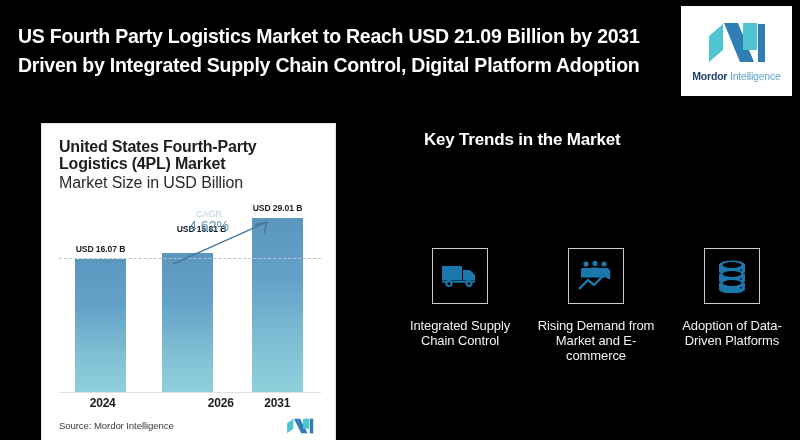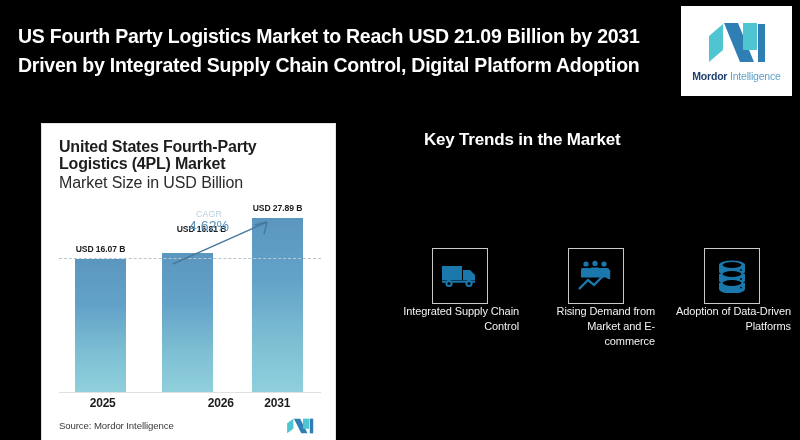--- a/index.html
+++ b/index.html
@@ -238,24 +238,24 @@
     width: 54px;
     height: 54px;
     border: 1px solid #c9c9c9;
     display: flex;
     align-items: center;
     justify-content: center;
     background: #000000;
   }
   .trend-icon-box svg { display: block; }
   .trend-caption {
-    margin-top: 0;
+    margin-top: 14px;
     width: 118px;
-    text-align: right;
-    font-size: 11px;
+    text-align: center;
+    font-size: 13px;
     line-height: 15px;
     color: #f2f2f2;
     letter-spacing: -0.1px;
   }
 </style>
 </head>
 <body>
 
 <div class="header">
   <div class="header-title">
@@ -288,38 +288,38 @@
     <div class="band b2"></div>
 
     <div class="bar v0" id="bar0" style="height: 132.752px;"></div>
     <div class="bar v1" id="bar1" style="height: 138.865px;"></div>
     <div class="bar v2" id="bar2" style="height: 174.222px;"></div>
 
     <div class="refline" id="refline" style="bottom: 132.752px; border-top-color: rgb(185, 197, 207);"></div>
 
     <div class="bar-label" id="lbl0" style="bottom: 137.752px; left: 41.5px; transform: translateX(-50%);">USD 16.07 B</div>
     <div class="bar-label" id="lbl1" style="bottom: 158px; left: 128.5px; transform: translateX(-50%); padding-left: 28px;">USD 16.81 B</div>
-    <div class="bar-label" id="lbl2" style="bottom: 179.222px; left: 218.5px; transform: translateX(-50%);">USD 27.89 B</div>
+    <div class="bar-label" id="lbl2" style="bottom: 179.222px; left: 218.5px; transform: translateX(-50%);">USD 29.01 B</div>
 
     <svg class="cagr-arrow" viewBox="0 0 112 60">
       <path d="M2,52 L96,10" stroke="#46789c" stroke-width="1.4" fill="none"></path>
       <path d="M96,10 L84,13 M96,10 L93,22" stroke="#46789c" stroke-width="1.4" fill="none"></path>
     </svg>
 
     <div class="cagr-wrap">
       <div class="cagr-label">CAGR</div>
       <div class="cagr-value">4.62%</div>
     </div>
 
   </div>
 
   <div class="axis-line"></div>
 
   <div class="x-labels">
-    <div class="x-label t0">2025</div>
+    <div class="x-label t0">2024</div>
     <div class="x-label t1">2026</div>
     <div class="x-label t2">2031</div>
   </div>
 
   <div class="source">Source:  Mordor Intelligence</div>
 
   <svg class="source-mark" viewBox="0 0 60 30">
     <polygon points="2,28 2,10 13,2 13,20" fill="#4fc5d2"></polygon>
     <polygon points="14,2 25,2 38,28 27,28" fill="#2f7fb5"></polygon>
     <polygon points="30,2 41,2 41,20 30,20" fill="#4fc5d2"></polygon>

